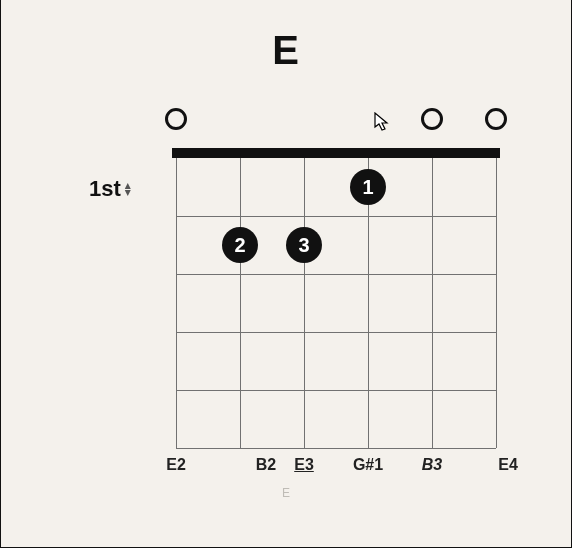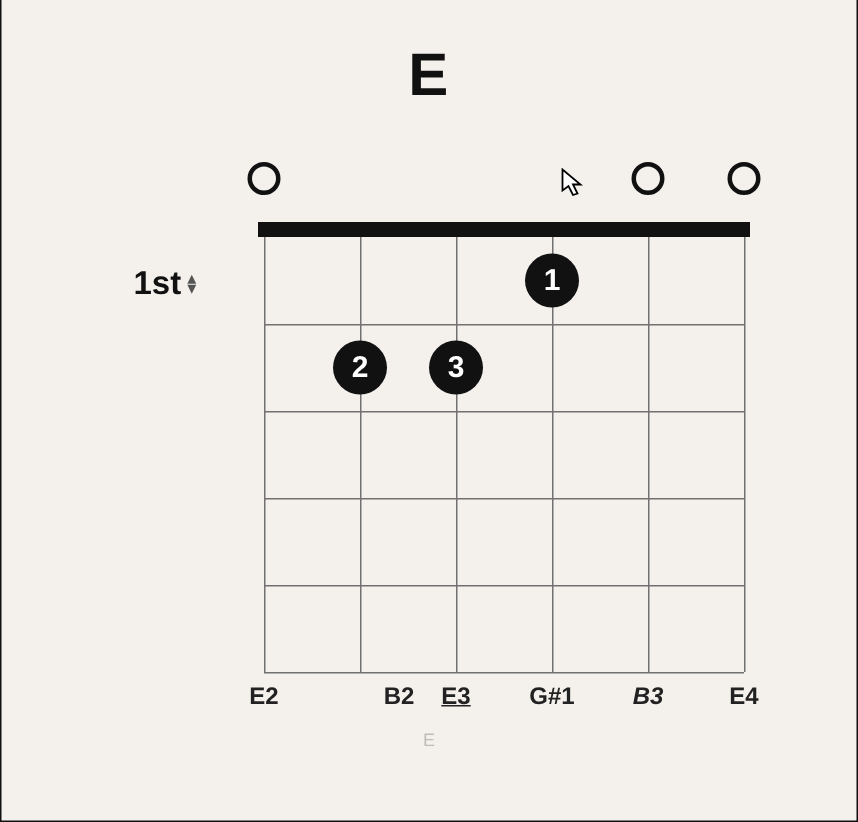--- a/index.html
+++ b/index.html
@@ -197,18 +197,18 @@
       <div class="dot" style="left: 64px; top: 97px;">2</div>
       <div class="dot" style="left: 128px; top: 97px;">3</div>
     </div>
 
   <div class="note-row" id="note-row">
       <div class="note-label" style="left: 0px;">E2</div>
       <div class="note-label" style="left: 80px; margin-left: 10px;">B2</div>
       <div class="note-label" style="left: 128px; text-decoration: underline;">E3</div>
       <div class="note-label" style="left: 192px;">G#1</div>
       <div class="note-label" style="left: 256px; font-style: italic;">B3</div>
-      <div class="note-label" style="left: 320px;">E4</div>
+      <div class="note-label" style="left: 332px;">E4</div>
     </div>
 
   <div class="footer-label">E</div>
 
 </div>
 
 </body></html>

